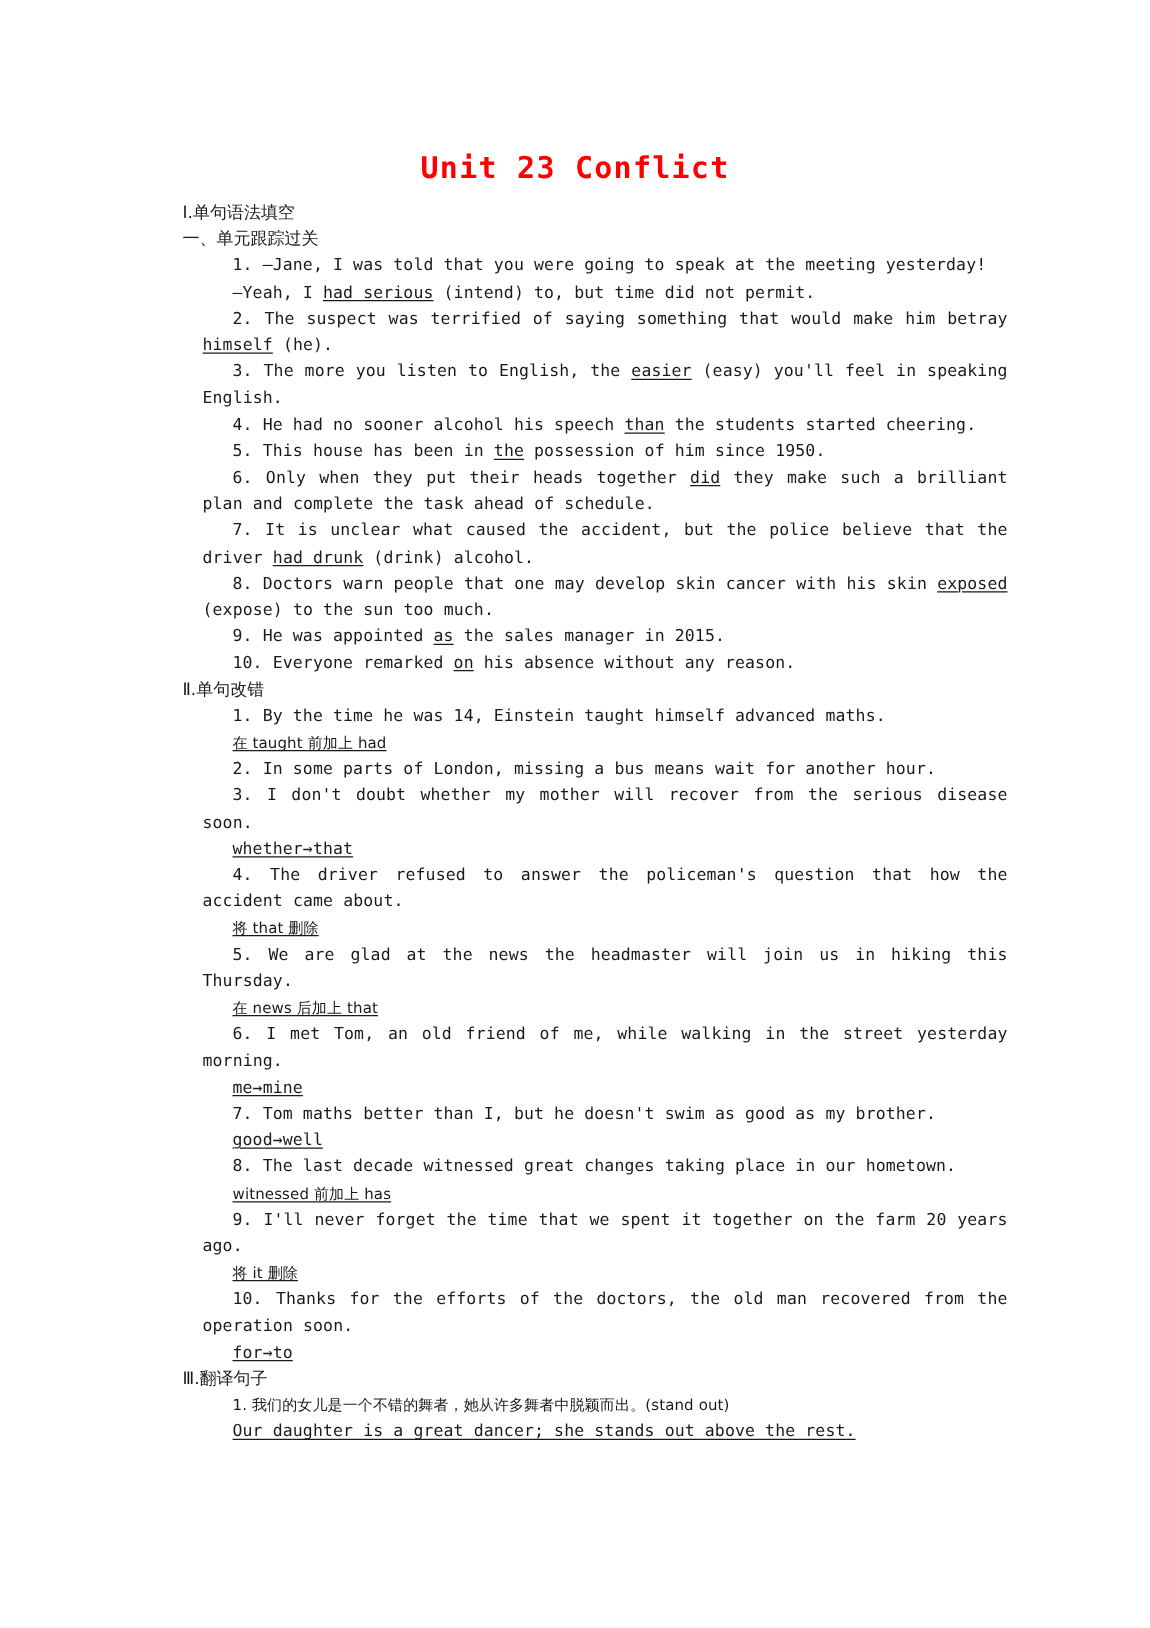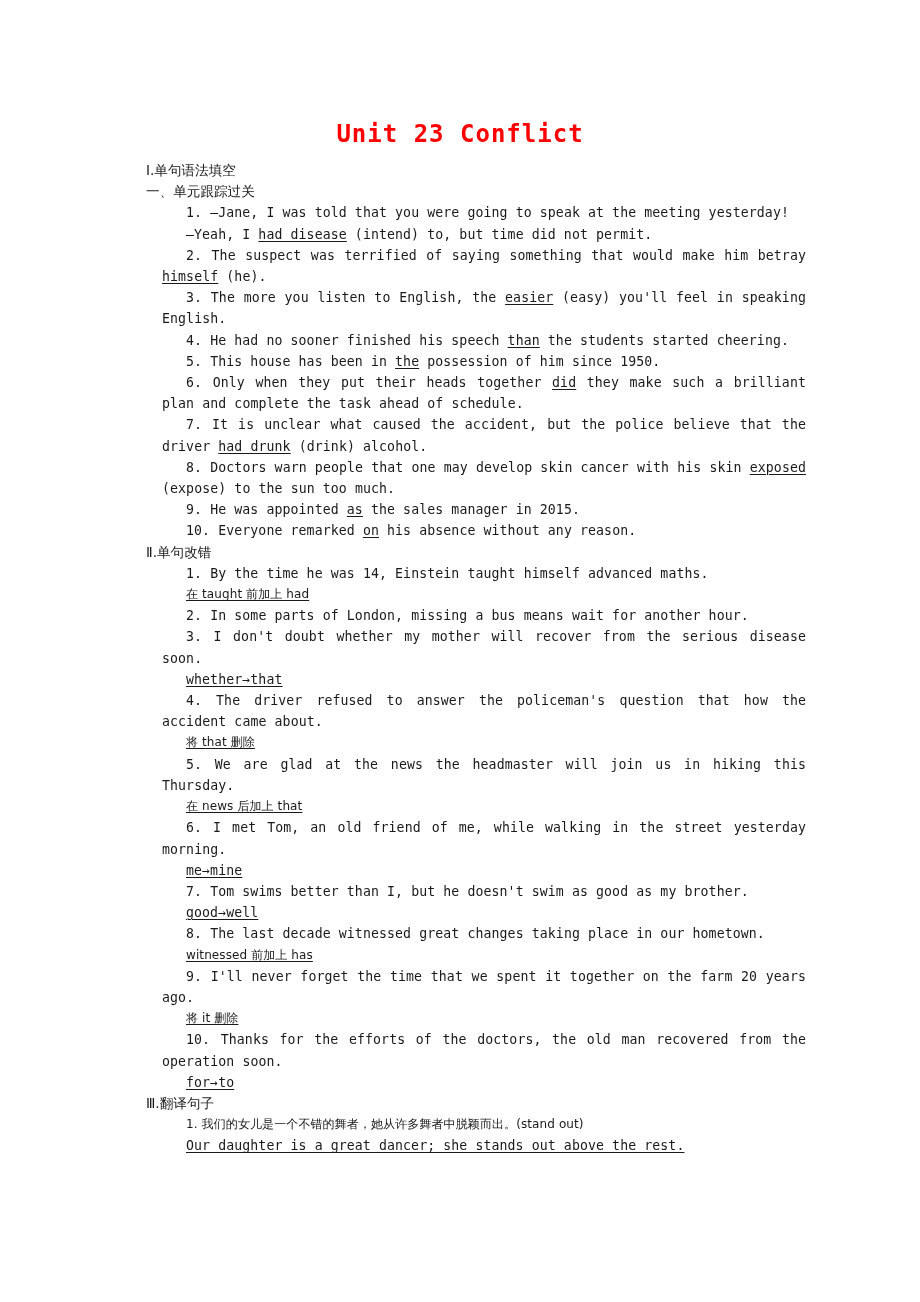--- a/index.html
+++ b/index.html
@@ -84,27 +84,27 @@
 
   <div class="title">Unit 23  Conflict</div>
 
   <div class="body-col">
 
     <div class="heading">Ⅰ.单句语法填空</div>
 
     <div class="heading">一、单元跟踪过关</div>
 
     <div class="line q"><span>1.</span> <span>—Jane, I was told that you were going to speak at the meeting yesterday!</span></div>
-    <div class="line q"><span>—Yeah, I </span><span class="u">had disease</span><span> (intend) to, but time did not permit.</span></div>
+    <div class="line q"><span>—Yeah, I </span><span class="u">had serious</span><span> (intend) to, but time did not permit.</span></div>
 
     <div class="line q"><span>2.</span> <span>The suspect was terrified of saying something that would make him betray </span><span class="u">himself</span><span> (he).</span></div>
 
     <div class="line q"><span>3.</span> <span>The more you listen to English, the </span><span class="u">easier</span><span> (easy) you'll feel in speaking English.</span></div>
 
-    <div class="line q"><span>4.</span> <span>He had no sooner finished his speech  </span><span class="u">than</span><span> the students started cheering.</span></div>
+    <div class="line q"><span>4.</span> <span>He had no sooner alcohol his speech  </span><span class="u">than</span><span> the students started cheering.</span></div>
 
     <div class="line q"><span>5.</span> <span>This house has been in  </span><span class="u">the</span><span> possession of him since 1950.</span></div>
 
     <div class="line q"><span>6.</span> <span>Only when they put their heads together </span><span class="u">did</span><span> they make such a brilliant plan and complete the task ahead of schedule.</span></div>
 
     <div class="line q"><span>7.</span> <span>It is unclear what caused the accident, but the police believe that the driver </span><span class="u">had drunk</span><span> (drink) alcohol.</span></div>
 
     <div class="line q"><span>8.</span> <span>Doctors warn people that one may develop skin cancer with his skin </span><span class="u">exposed</span><span> (expose) to the sun too much.</span></div>
 
     <div class="line q"><span>9.</span> <span>He was appointed  </span><span class="u">as</span><span> the sales manager in 2015.</span></div>
@@ -123,21 +123,21 @@
 
     <div class="line q"><span>4.</span> <span>The driver refused to answer the policeman's question that how the accident came about.</span></div>
     <div class="line ans cn"><span class="ansline">将 that 删除</span></div>
 
     <div class="line q"><span>5.</span> <span>We are glad at the news the headmaster will join us in hiking this Thursday.</span></div>
     <div class="line ans cn"><span class="ansline">在 news 后加上 that</span></div>
 
     <div class="line q"><span>6.</span> <span>I met Tom, an old friend of me, while walking in the street yesterday morning.</span></div>
     <div class="line ans"><span class="ansline">me→mine</span></div>
 
-    <div class="line q"><span>7.</span> <span>Tom swims better than I, but he doesn't swim as good as my brother.</span></div>
+    <div class="line q"><span>7.</span> <span>Tom maths better than I, but he doesn't swim as good as my brother.</span></div>
     <div class="line ans"><span class="ansline">good→well</span></div>
 
     <div class="line q"><span>8.</span> <span>The last decade witnessed great changes taking place in our hometown.</span></div>
     <div class="line ans cn"><span class="ansline">witnessed 前加上 has</span></div>
 
     <div class="line q"><span>9.</span> <span>I'll never forget the time that we spent it together on the farm 20 years ago.</span></div>
     <div class="line ans cn"><span class="ansline">将 it 删除</span></div>
 
     <div class="line q"><span>10.</span> <span>Thanks for the efforts of the doctors, the old man recovered from the operation soon.</span></div>
     <div class="line ans"><span class="ansline">for→to</span></div>

